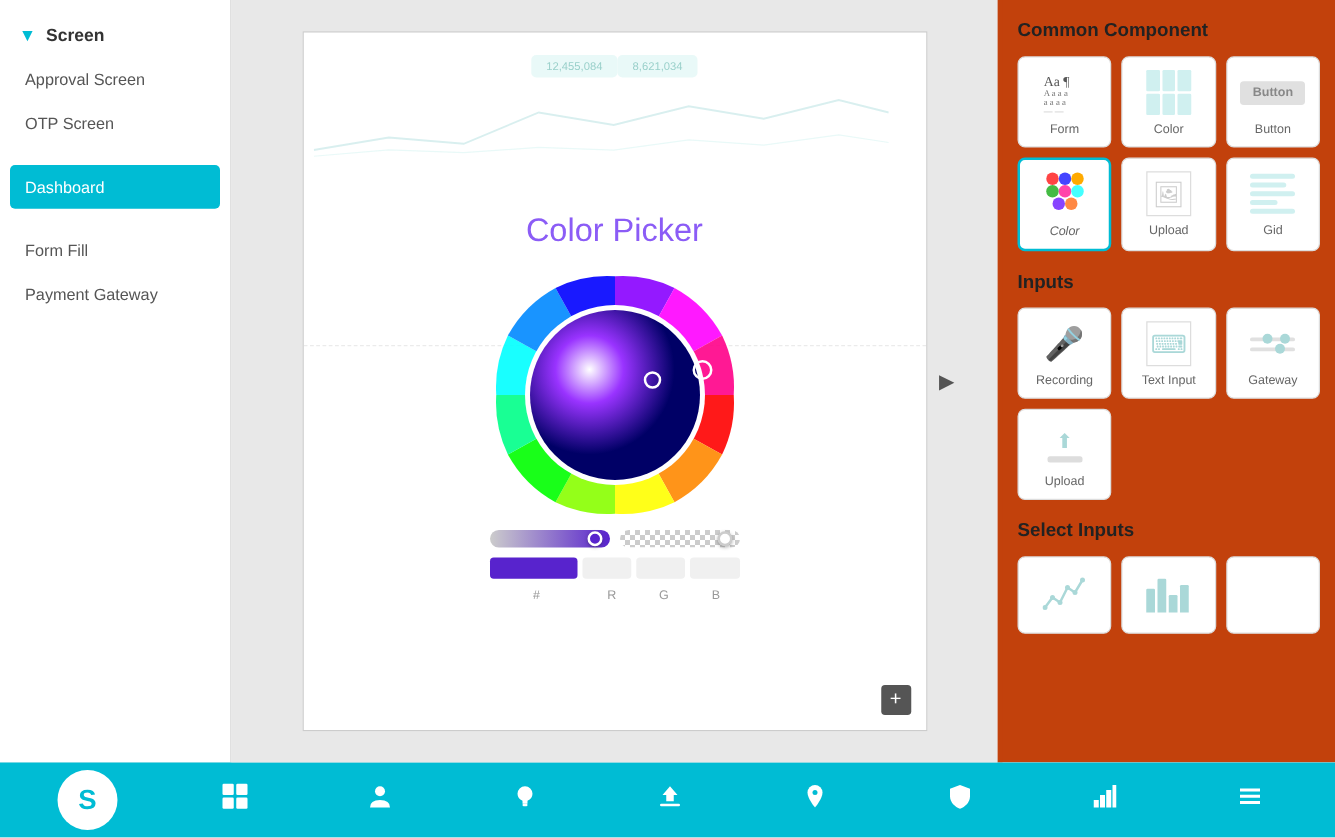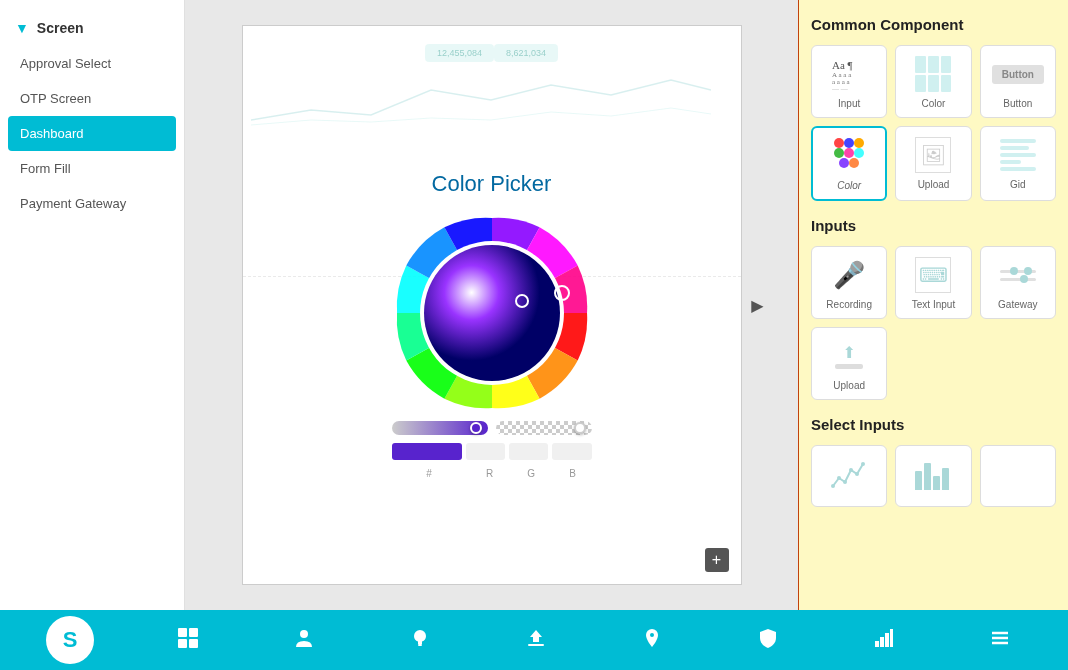--- a/index.html
+++ b/index.html
@@ -4,40 +4,40 @@
   <style>
     * { box-sizing: border-box; margin: 0; padding: 0; }
     body { font-family: Arial, sans-serif; background: #f0f0f0; width: 1068px; height: 670px; overflow: hidden; display: flex; flex-direction: column; }
 
     .main-container { display: flex; flex: 1; overflow: hidden; }
 
     
     .sidebar { width: 185px; background: #fff; display: flex; flex-direction: column; border-right: 1px solid #e0e0e0; padding-top: 10px; }
     .sidebar-screen-header { display: flex; align-items: center; padding: 10px 15px; gap: 8px; color: #333; font-size: 14px; font-weight: 600; }
     .sidebar-item { padding: 10px 20px; font-size: 13px; color: #555; cursor: pointer; }
-    .sidebar-item.active { background: #00bcd4; color: #fff; border-radius: 4px; margin: 0 8px; padding: 10px 12px; }
+    .sidebar-item.active { background: #00bcd4; color: #fff; border-radius: 4px; margin: 16px 8px; padding: 10px 12px; }
 
     
     .canvas-area { flex: 1; background: #e8e8e8; position: relative; overflow: hidden; display: flex; align-items: center; justify-content: center; }
     .canvas-frame { background: white; width: 500px; height: 560px; border: 1px solid #ccc; position: relative; display: flex; align-items: center; justify-content: center; overflow: hidden; }
     .color-picker-widget { display: flex; flex-direction: column; align-items: center; gap: 8px; }
-    .color-picker-title { font-size: 22px; color: #0369a1; font-weight: 400; text-align: right; margin-bottom: 8px; }
+    .color-picker-title { font-size: 26px; color: #8b5cf6; font-weight: 400; text-align: right; margin-bottom: 8px; }
     .color-wheel-container { position: relative; width: 200px; height: 200px; }
     .color-slider-row { display: flex; align-items: center; gap: 8px; width: 200px; }
     .hex-row { display: flex; gap: 4px; width: 200px; }
     .hex-input { background: #5823cd; color: white; border: none; padding: 3px 6px; font-size: 11px; text-align: center; border-radius: 3px; flex: 2; }
     .rgb-input { background: #f0f0f0; color: #333; border: none; padding: 3px 6px; font-size: 11px; text-align: center; border-radius: 3px; flex: 1; }
     .hex-label-row { display: flex; gap: 4px; width: 200px; }
     .hex-label { flex: 2; text-align: center; font-size: 10px; color: #999; }
     .rgb-label { flex: 1; text-align: center; font-size: 10px; color: #999; }
 
     .canvas-add-btn { position: absolute; bottom: 12px; right: 12px; width: 24px; height: 24px; background: #555; color: white; border-radius: 3px; display: flex; align-items: center; justify-content: center; font-size: 16px; cursor: pointer; }
 
     
-    .right-panel { width: 270px; background: #fef9c3; border-left: 1px solid #c2410c; overflow-y: auto; padding: 16px 12px; }
+    .right-panel { width: 270px; background: #c2410c; border-left: 4px solid #c2410c; overflow-y: auto; padding: 16px 12px; }
     .section-title { font-size: 15px; font-weight: 700; color: #222; margin-bottom: 12px; }
     .component-grid { display: grid; grid-template-columns: repeat(3, 1fr); gap: 8px; margin-bottom: 16px; }
     .component-card { border: 1px solid #ddd; border-radius: 6px; background: white; display: flex; flex-direction: column; align-items: center; padding: 8px 4px; cursor: pointer; }
     .component-card.selected { border-color: #00bcd4; border-width: 2px; }
     .component-icon { font-size: 22px; color: #555; margin-bottom: 4px; height: 40px; display: flex; align-items: center; justify-content: center; }
     .component-label { font-size: 10px; color: #666; text-align: center; }
 
     
     .bottom-nav { height: 60px; background: #00bcd4; display: flex; align-items: center; justify-content: space-around; padding: 0 10px; }
     .nav-btn { display: flex; align-items: center; justify-content: center; width: 44px; height: 44px; color: rgba(255,255,255,0.8); font-size: 20px; cursor: pointer; border-radius: 50%; }
@@ -47,21 +47,21 @@
 <body>
 
 <div class="main-container">
 
   <div class="sidebar">
     <div class="sidebar-screen-header">
       <span style="color:#00bcd4; font-size:14px;">▼</span>
       <span>Screen</span>
     </div>
     <div class="sidebar-item">
-      <span>Approval Select</span>
+      <span>Approval Screen</span>
     </div>
     <div class="sidebar-item">
       <span>OTP Screen</span>
     </div>
     <div class="sidebar-item active">
       <span>Dashboard</span>
     </div>
     <div class="sidebar-item">
       <span>Form Fill</span>
     </div>
@@ -167,21 +167,21 @@
 
       <div class="component-card">
         <div class="component-icon">
           <svg width="38" height="38" viewBox="0 0 38 38">
             <text x="2" y="14" font-size="11" font-family="serif" fill="#555">Aa ¶</text>
             <text x="2" y="22" font-size="7" font-family="serif" fill="#777">A a a a</text>
             <text x="2" y="29" font-size="7" font-family="serif" fill="#777">a a a a</text>
             <text x="2" y="36" font-size="7" font-family="serif" fill="#aaa">— —</text>
           </svg>
         </div>
-        <div class="component-label">Input</div>
+        <div class="component-label">Form</div>
       </div>
 
       <div class="component-card">
         <div class="component-icon">
           <div style="display:grid;grid-template-columns:repeat(3,1fr);gap:2px;width:36px;height:36px;">
             <div style="background:#d0f0f0;border-radius:1px;"></div>
             <div style="background:#d0f0f0;border-radius:1px;"></div>
             <div style="background:#d0f0f0;border-radius:1px;"></div>
             <div style="background:#d0f0f0;border-radius:1px;"></div>
             <div style="background:#d0f0f0;border-radius:1px;"></div>

